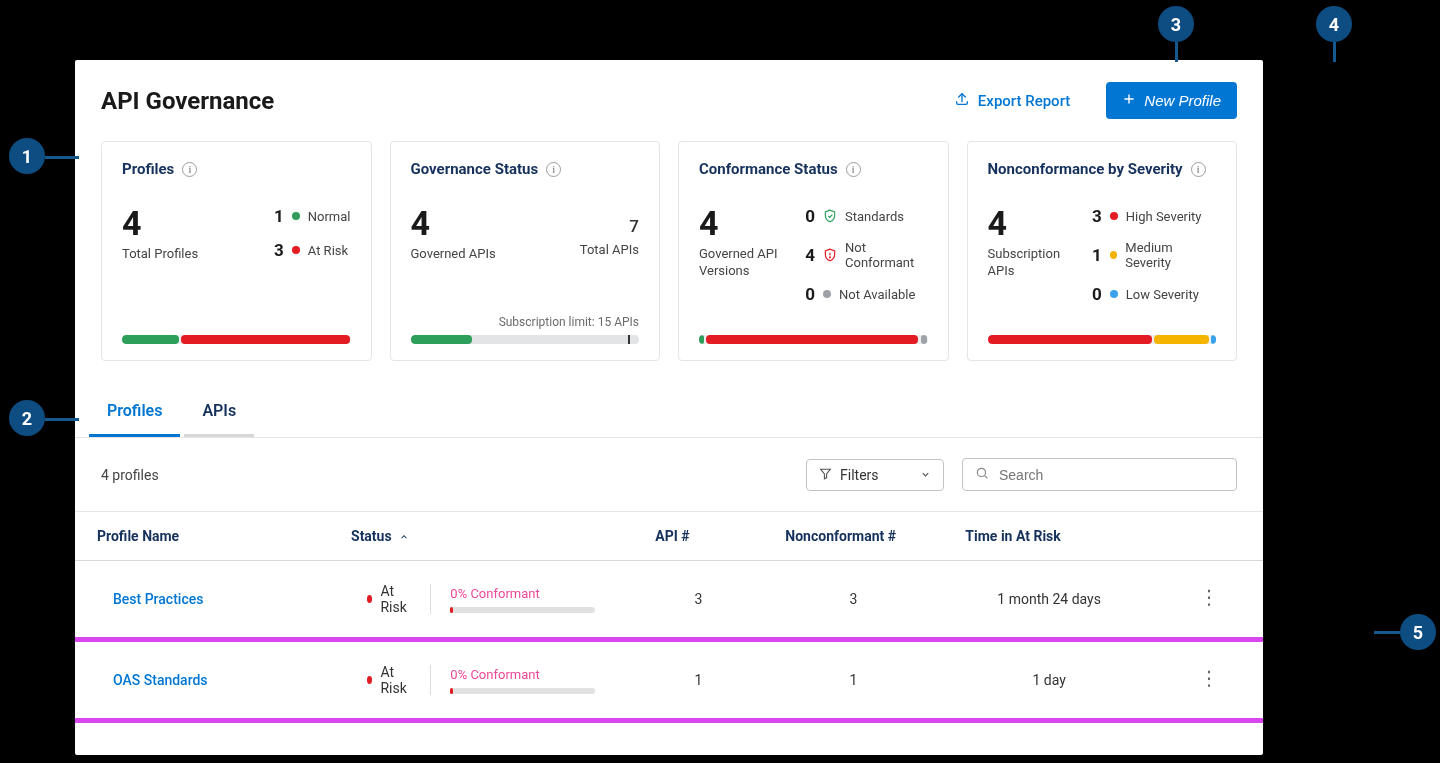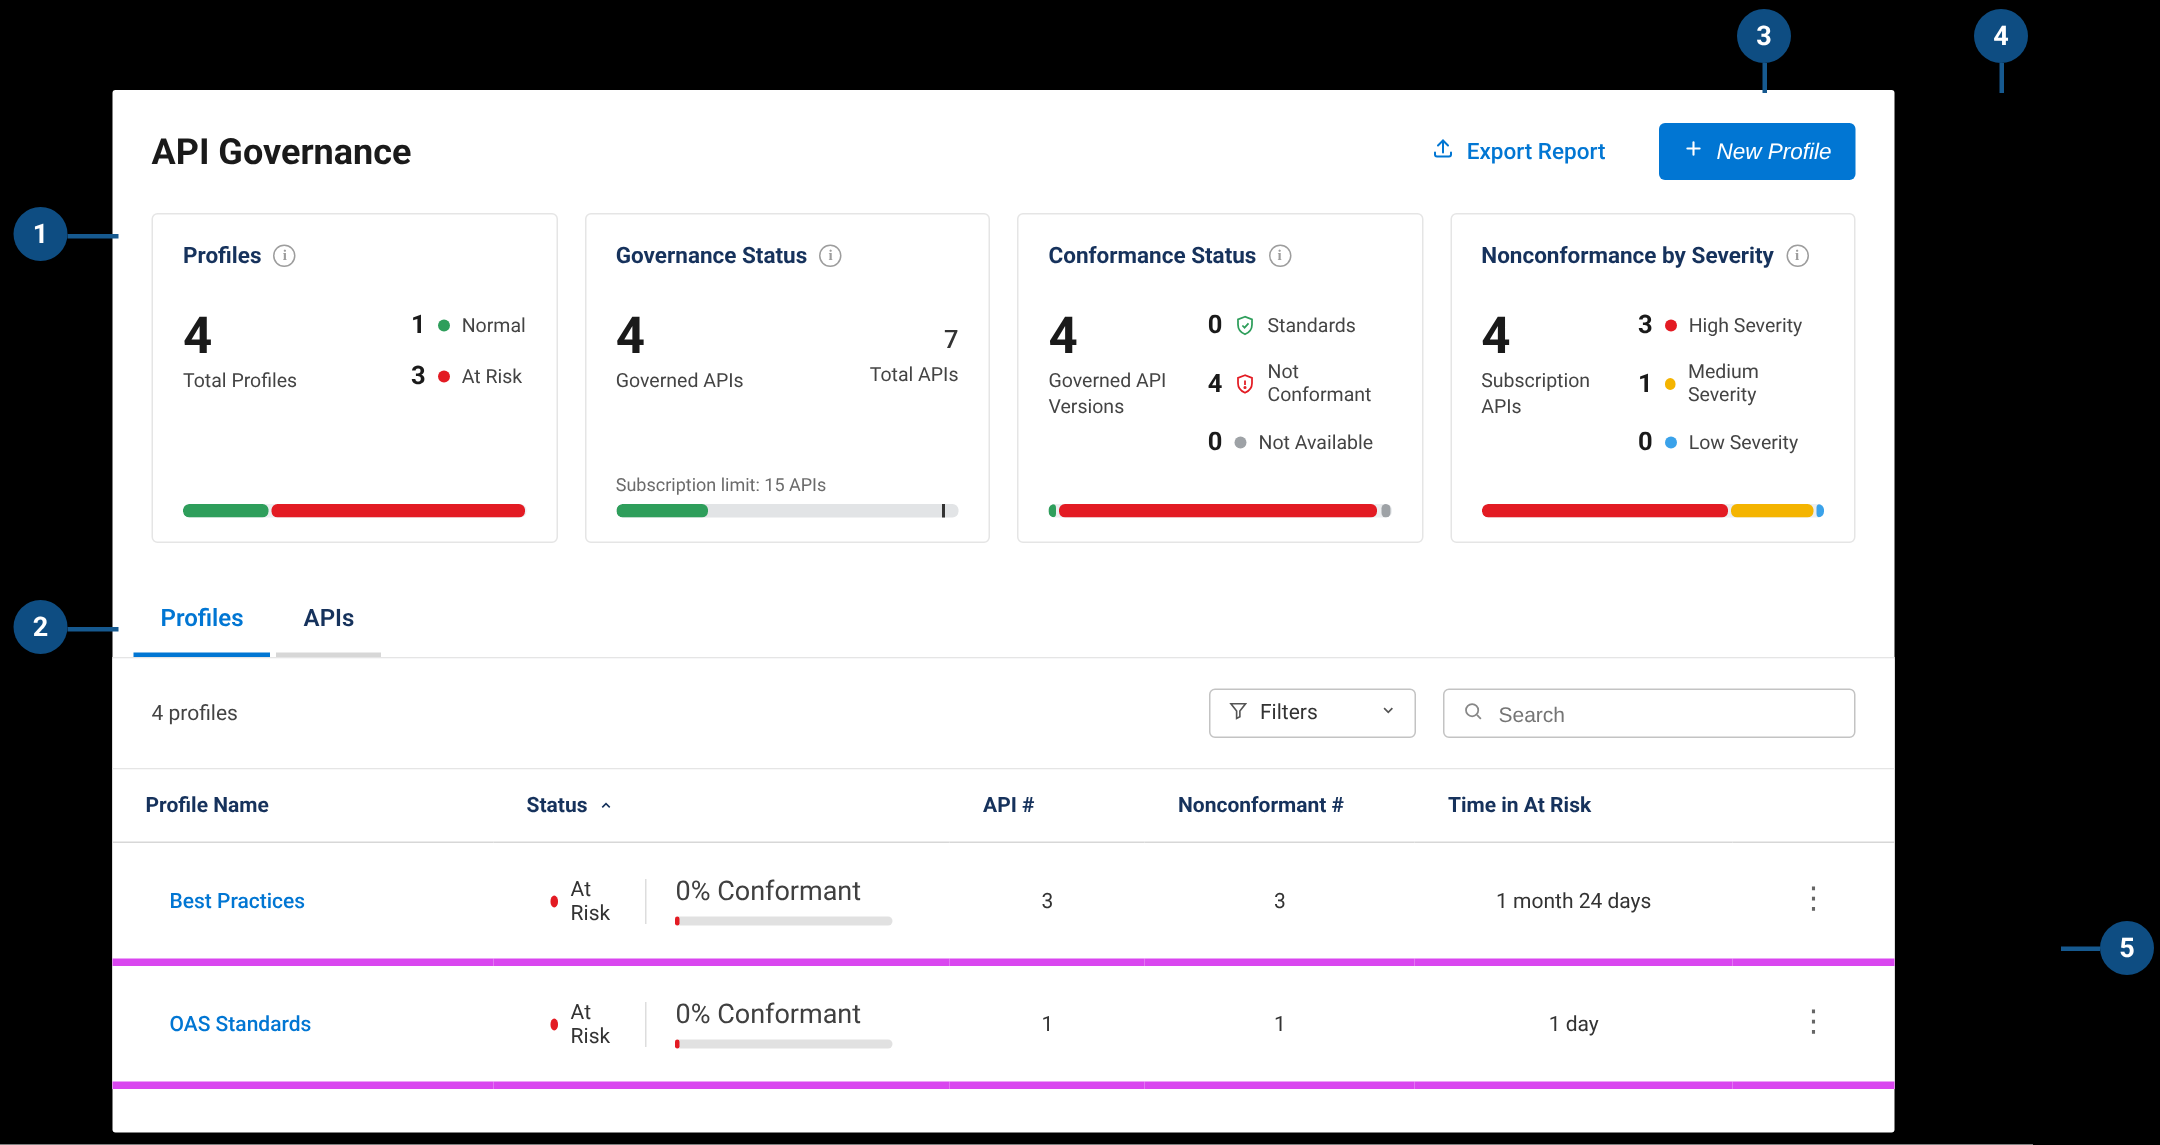--- a/index.html
+++ b/index.html
@@ -111,21 +111,21 @@
     height: 9px;
     width: 100%;
     background: #eceef0;
     border-radius: 4px;
     position: relative;
     overflow: hidden;
     margin-top: auto;
   }
   .seg { position:absolute; top:0; bottom:0; border-radius:4px;}
   .subscript {
-    font-size:12px; color:#6b6b6b; margin-top:12px; margin-bottom:6px;
+    font-size:12px; color:#6b6b6b; text-align:right; margin-top:12px; margin-bottom:6px;
   }
   .tick-limit {
     position:absolute; top:-3px; width:2px; height:15px; background:#333; right:4%;
   }
 
   
   .tabs-row {
     display:flex;
     padding: 30px 26px 0 14px;
     border-bottom: none;
@@ -155,20 +155,21 @@
   .count-label { font-size:14px; color:#444; flex:1;}
   .filters-btn {
     border:1px solid #c3c3c3;
     background:#fff;
     border-radius:4px;
     padding: 7px 12px;
     width:138px;
     font-size:14px;
     color:#333;
     display:inline-flex;
+    align-items:center;
     gap:8px;
     cursor:pointer;
     margin-right:18px;
   }
   .filters-btn .spacer{flex:1}
   .search-wrap {
     border:1px solid #c3c3c3;
     background:#fff;
     border-radius:4px;
     padding: 6px 12px;
@@ -182,21 +183,21 @@
     border:none;outline:none;flex:1;font-size:14px;color:#333;background:transparent;
   }
   
   table.grid { width:100%; border-collapse:collapse; background:#fff;}
   table.grid th { text-align:left; font-size:14px; font-weight:700; color:#16325c; padding:16px 22px; border-bottom:1.5px solid #d7d7d7; vertical-align:middle;}
   th.sorted { border-bottom:3px solid #0176d3;}
   th.sorted svg{vertical-align:middle;margin-left:4px;width:10px;height:10px;}
   table.grid td { font-size:14px; color:#333; padding:22px 38px; border-bottom:5px solid #d946ef; vertical-align:middle;}
   .link { color:#0176d3; font-weight:500; cursor:pointer;}
   .status-cell { display:inline-flex; align-items:center; gap:8px;}
-  .conf-txt { font-size:18px; color:#404040;}
+  .conf-txt { font-size:13px; color:#ec4899;}
   .conf-bar { display:inline-block; width:145px; height:6px; background:#e1e1e1; border-radius:3px; position:relative;}
   .conf-bar .fill { position:absolute;left:0;top:0;bottom:0;width:2%;background:#e31b23;border-radius:3px;}
   .center{ text-align:center;}
   .kebab { cursor:pointer; color:#666; font-size:20px; line-height:0.4; letter-spacing:0; padding:0 6px; display:inline-block; }
 
   
   .annot {
     position:absolute;
     width:36px;height:36px;
     border-radius:50%;

